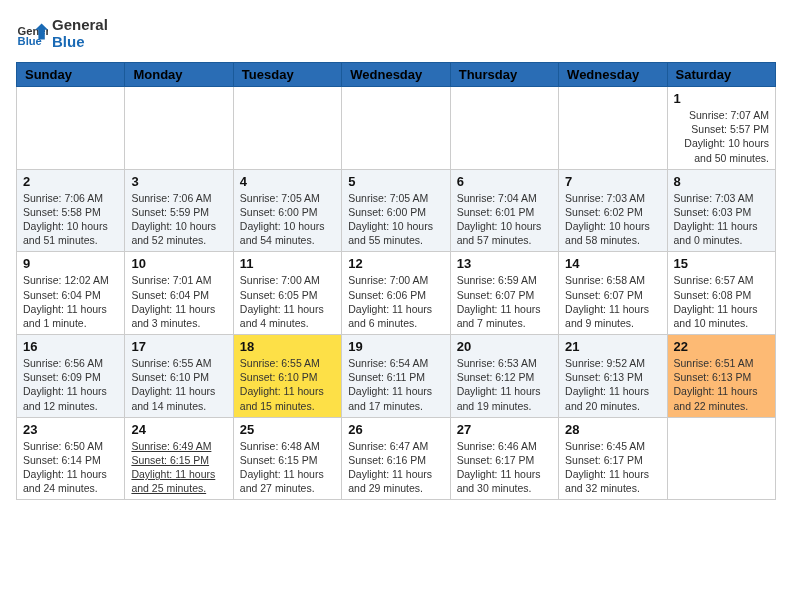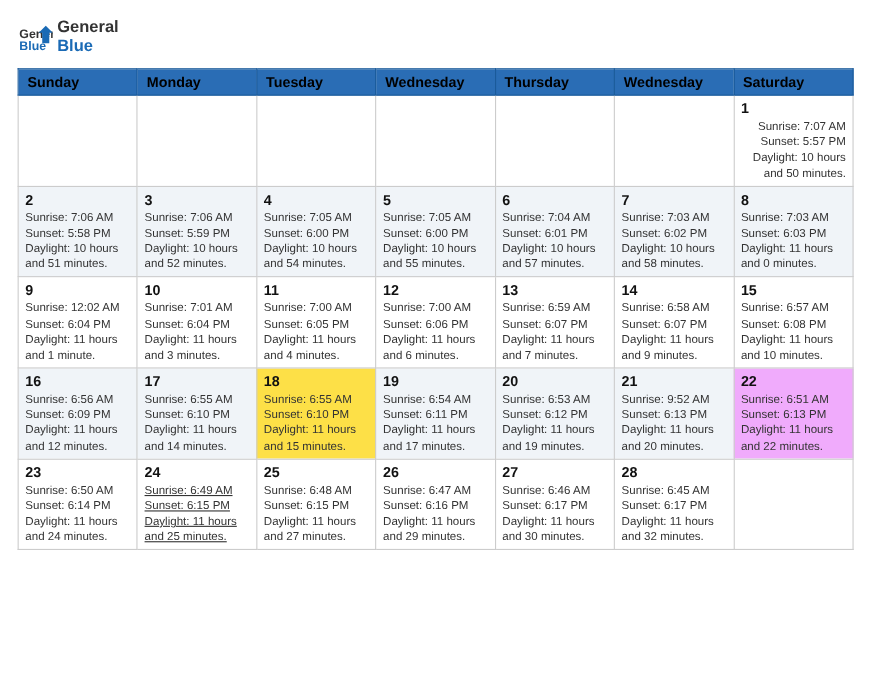--- a/index.html
+++ b/index.html
@@ -246,21 +246,21 @@
           <div class="day-info" style="white-space: pre-line;">Sunrise: 6:53 AM
 Sunset: 6:12 PM
 Daylight: 11 hours and 19 minutes.</div>
         </td>
         <td style="background: rgb(240, 244, 248);">
           <span class="day-number">21</span>
           <div class="day-info" style="white-space: pre-line;">Sunrise: 9:52 AM
 Sunset: 6:13 PM
 Daylight: 11 hours and 20 minutes.</div>
         </td>
-        <td style="background: #f0abfc;">
+        <td style="background: #fdba74;">
           <span class="day-number">22</span>
           <div class="day-info" style="white-space: pre-line;">Sunrise: 6:51 AM
 Sunset: 6:13 PM
 Daylight: 11 hours and 22 minutes.</div>
         </td>
       </tr>
       <tr>
         <td>
           <span class="day-number">23</span>
           <div class="day-info" style="white-space: pre-line;">Sunrise: 6:50 AM

